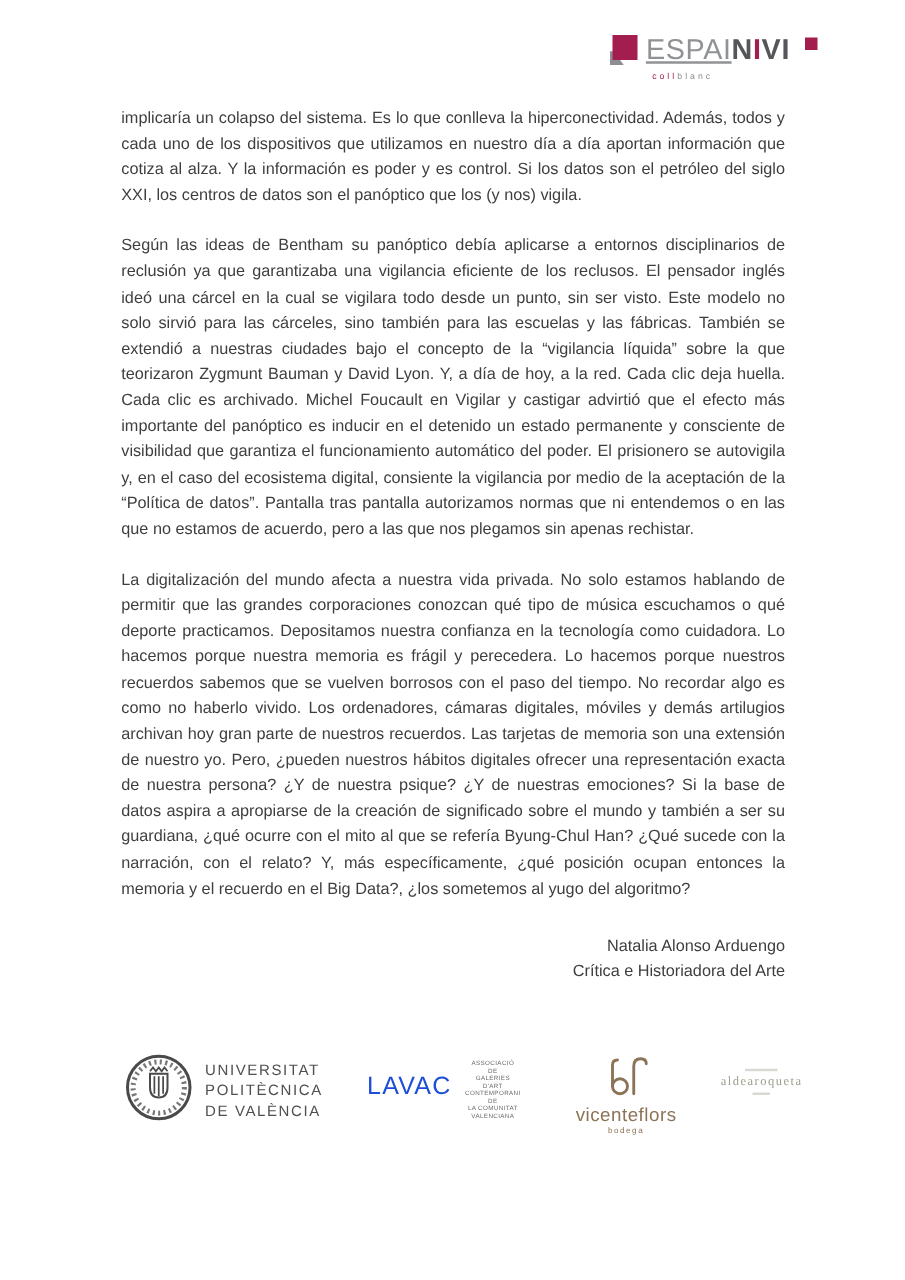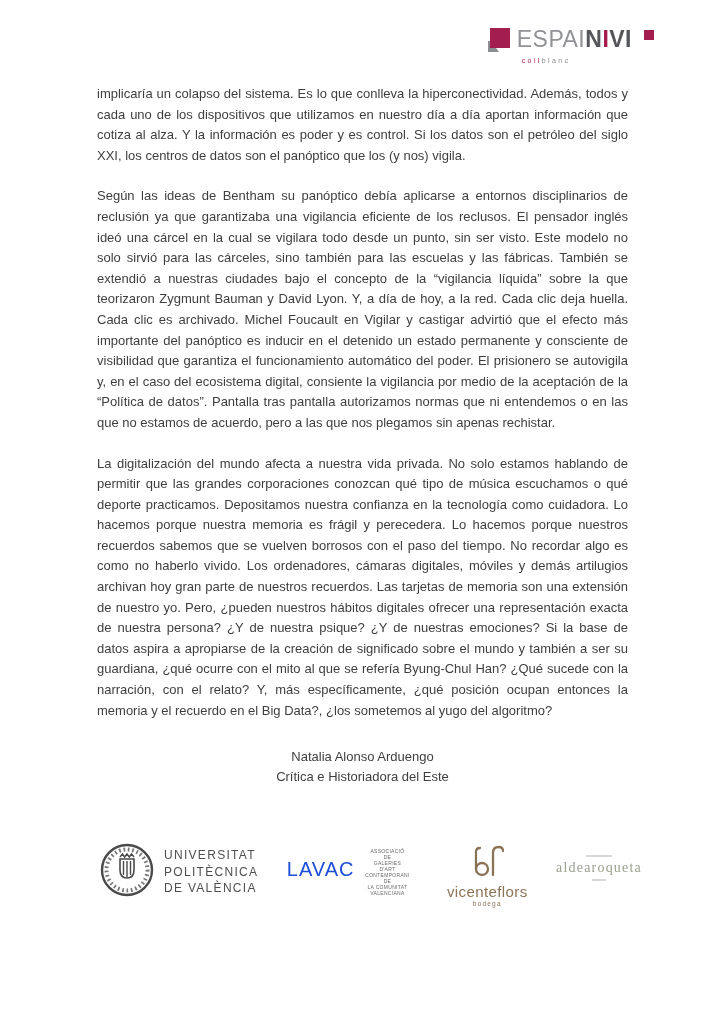--- a/index.html
+++ b/index.html
@@ -15,57 +15,57 @@
   .page{
     position:relative;width:724px;height:1024px;background:#ffffff;
     font-family:"Liberation Sans", sans-serif;color:var(--text);overflow:hidden;
   }
 
   
   .brand{position:absolute;top:28px;right:70px;}
   .brand-row{display:flex;align-items:flex-start;}
   .brand-mark{margin-right:5px;}
   .brand-word{font-size:23px;line-height:23px;letter-spacing:0.5px;white-space:nowrap;}
-  .brand-espai{color:var(--brand-gray);font-weight:400;}
+  .brand-espai{color:var(--brand-gray);font-weight:400;text-decoration:underline;}
   .brand-n,.brand-vi{color:var(--brand-dark);font-weight:700;}
   .brand-i{color:var(--magenta);font-weight:700;}
   .brand-sq{width:10px;height:10px;background:var(--magenta);margin-left:12px;margin-top:2px;}
   .brand-sub{font-size:7px;letter-spacing:2.4px;margin-top:1px;margin-left:34px;white-space:nowrap;}
   .brand-sub-coll{color:var(--magenta);}
   .brand-sub-blanc{color:#8a8a8a;}
 
   
   .article{
     position:absolute;left:97px;top:84px;width:531px;
     font-size:13px;line-height:20.6px;text-align:justify;
   }
   .article p{margin:0 0 20px 0;}
   .em{}
-  .signature{margin-top:26px;text-align:center;line-height:20px;}
+  .signature{margin-top:26px;text-align:right;line-height:20px;}
 
   
   .footer{
     position:absolute;left:100px;top:843px;width:542px;
     display:flex;justify-content:space-between;align-items:flex-start;
   }
   .upv{display:flex;align-items:center;}
   .upv-text{margin-left:10px;font-size:12px;line-height:16.5px;letter-spacing:1.3px;color:#4f4f4f;}
   .lavac{display:flex;margin-top:5px;}
   .lavac-name{font-size:20px;letter-spacing:1px;color:#1d4ed8;margin-top:10px;}
   .lavac-sub{width:62px;margin-left:2px;font-size:5px;line-height:6px;color:#6a6a6a;text-align:center;letter-spacing:0.3px;}
   .lavac-sub span{display:block;}
   .vf{text-align:center;color:var(--vf-brown);margin-top:1px;}
   .vf-name{font-size:15px;letter-spacing:0.4px;margin-top:1px;}
   .vf-sub{font-size:6.5px;letter-spacing:1.2px;}
   .aldea{margin-top:12px;text-align:center;}
   .aldea-caption{height:2px;background:#d9d9d4;margin:0 auto 3px auto;}
   .aldea-caption.top{width:26px;}
   .aldea-caption.bottom{width:14px;margin-top:3px;margin-bottom:0;}
   .aldea-name{
-    font-family:"Liberation Serif", serif;font-size:14px;letter-spacing:1.2px;
+    font-family:"Liberation Serif", serif;font-size:10px;letter-spacing:1.2px;
     color:var(--aldea-green);
   }
 </style>
 </head>
 <body>
 
 <div class="page">
 
   <div class="brand">
     <div class="brand-row">
@@ -81,21 +81,21 @@
     <div class="brand-sub"><span class="brand-sub-coll">coll</span><span class="brand-sub-blanc">blanc</span></div>
   </div>
 
   <div class="article">
     <p>implicaría un colapso del sistema. Es lo que conlleva la hiperconectividad. Además, todos y cada uno de los dispositivos que utilizamos en nuestro día a día aportan información que cotiza al alza. Y la información es poder y es control. Si los datos son el petróleo del siglo XXI, los centros de datos son el panóptico que los (y nos) vigila.</p>
     <p><span>Según las ideas de Bentham su panóptico debía aplicarse a entornos disciplinarios de reclusión ya que garantizaba una vigilancia eficiente de los reclusos. El pensador inglés ideó una cárcel en la cual se vigilara todo desde un punto, sin ser visto. Este modelo no solo sirvió para las cárceles, sino también para las escuelas y las fábricas. También se extendió a nuestras ciudades bajo el concepto de la “vigilancia líquida” sobre la que teorizaron Zygmunt Bauman y David Lyon. Y, a día de hoy, a la red. Cada clic deja huella. Cada clic es archivado. Michel Foucault en </span><span class="em">Vigilar y castigar</span><span> advirtió que el efecto más importante del panóptico es inducir en el detenido un estado permanente y consciente de visibilidad que garantiza el funcionamiento automático del poder. El prisionero se autovigila y, en el caso del ecosistema digital, consiente la vigilancia por medio de la aceptación de la “Política de datos”. Pantalla tras pantalla autorizamos normas que ni entendemos o en las que no estamos de acuerdo, pero a las que nos plegamos sin apenas rechistar.</span></p>
     <p>La digitalización del mundo afecta a nuestra vida privada. No solo estamos hablando de permitir que las grandes corporaciones conozcan qué tipo de música escuchamos o qué deporte practicamos. Depositamos nuestra confianza en la tecnología como cuidadora. Lo hacemos porque nuestra memoria es frágil y perecedera. Lo hacemos porque nuestros recuerdos sabemos que se vuelven borrosos con el paso del tiempo. No recordar algo es como no haberlo vivido. Los ordenadores, cámaras digitales, móviles y demás artilugios archivan hoy gran parte de nuestros recuerdos. Las tarjetas de memoria son una extensión de nuestro yo. Pero, ¿pueden nuestros hábitos digitales ofrecer una representación exacta de nuestra persona? ¿Y de nuestra psique? ¿Y de nuestras emociones? Si la base de datos aspira a apropiarse de la creación de significado sobre el mundo y también a ser su guardiana, ¿qué ocurre con el mito al que se refería Byung-Chul Han? ¿Qué sucede con la narración, con el relato? Y, más específicamente, ¿qué posición ocupan entonces la memoria y el recuerdo en el Big Data?, ¿los sometemos al yugo del algoritmo?</p>
 
     <div class="signature">
       <div>Natalia Alonso Arduengo</div>
-      <div>Crítica e Historiadora del Este</div>
+      <div>Crítica e Historiadora del Arte</div>
     </div>
   </div>
 
   <div class="footer">
 
     <div class="upv">
       <span>
         <svg width="54" height="54" viewBox="0 0 54 54">
           <circle cx="27" cy="27" r="25" fill="none" stroke="#4a4a4a" stroke-width="2.4"></circle>
           <circle cx="27" cy="27" r="20.5" fill="none" stroke="#4a4a4a" stroke-width="4" stroke-dasharray="1.7 2.7" opacity="0.75"></circle>

